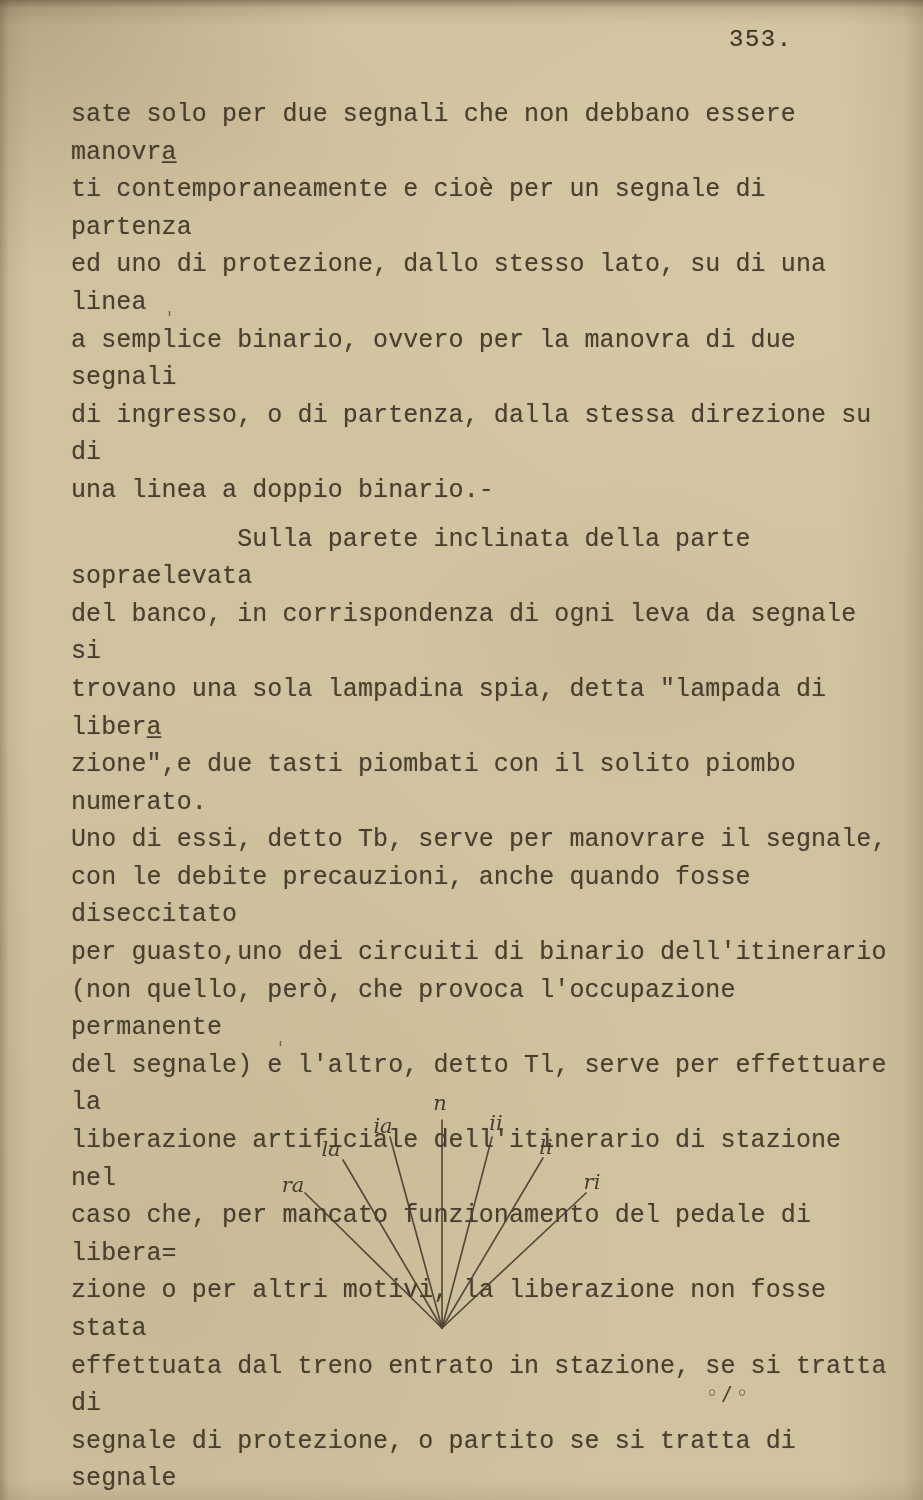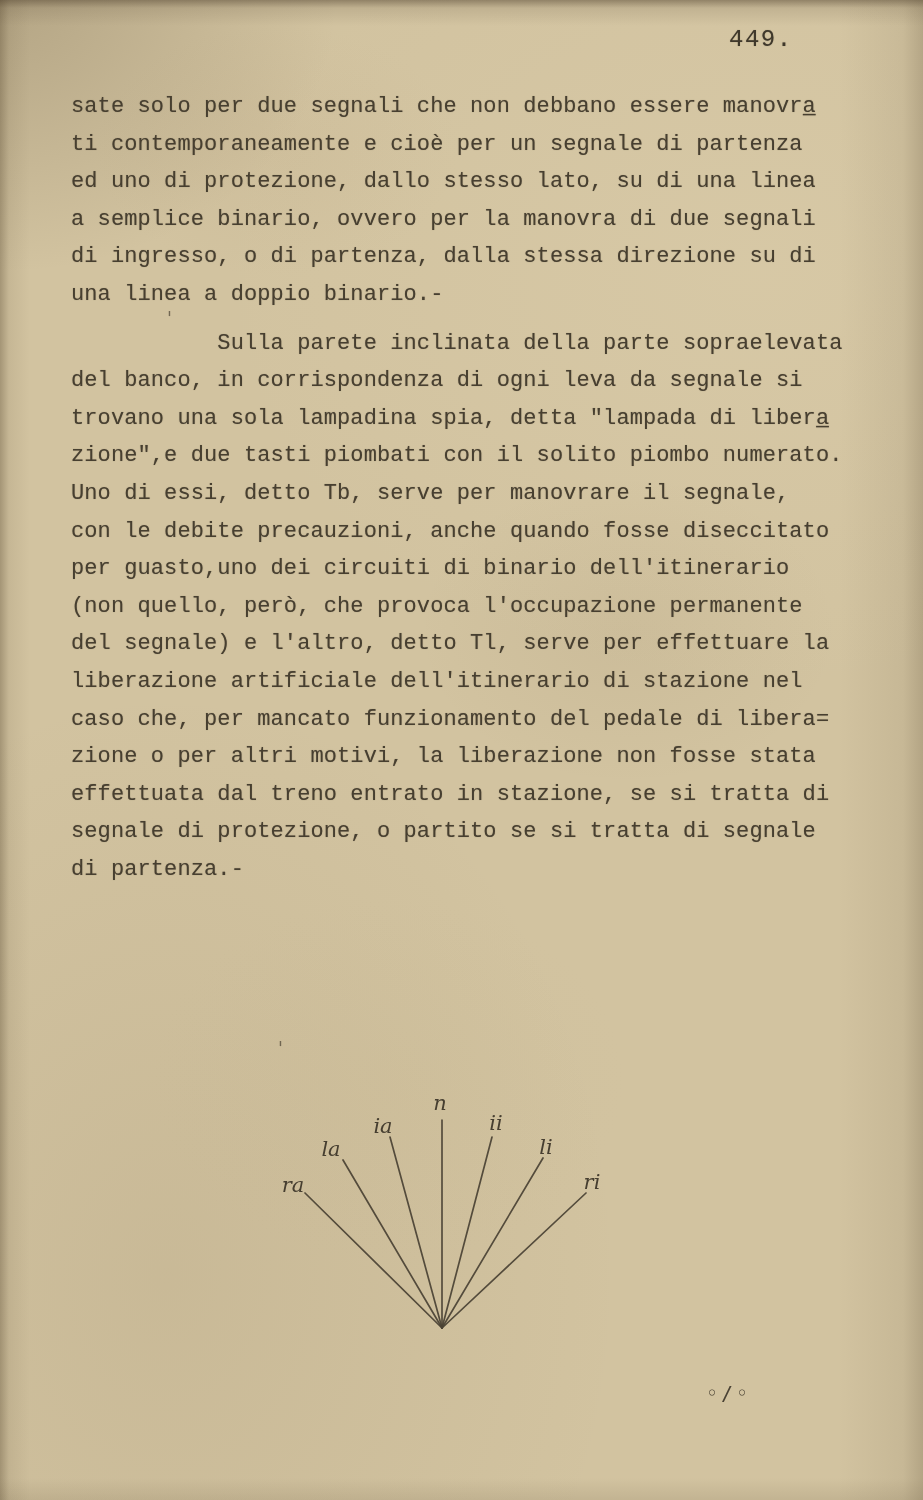--- a/index.html
+++ b/index.html
@@ -24,25 +24,26 @@
     color:#473f30;
   }
   .page-number{
     position:absolute;left:729px;top:26px;
     font-size:24px;letter-spacing:1.5px;
     color:#3f382b;
     text-shadow:0 0 1px rgba(63,56,43,0.45);
   }
   .text-block{position:absolute;left:71px;top:88px;width:820px;}
   .para{
-    font-size:22px;
+    font-size:25px;
     line-height:37.6px;
     white-space:pre-wrap;
     letter-spacing:0.1px;
     text-shadow:0 0 1px rgba(68,60,46,0.42);
+    margin-top:8px;
   }
   .para.gap-a{margin-bottom:11px;}
   .para.gap-b{margin-bottom:8px;}
   svg.figure{position:absolute;left:0;top:0;width:923px;height:1500px;pointer-events:none;}
   svg.figure line{stroke:#4a4234;stroke-width:1.7;stroke-linecap:round;opacity:0.92;}
   svg.figure text{
     font-family:"DejaVu Serif","Liberation Serif",serif;
     font-style:italic;
     font-size:21px;
     fill:#463e30;
@@ -60,21 +61,21 @@
     font-family:"DejaVu Serif",serif;
   }
   .stray.s1{left:167px;top:308px;}
   .stray.s2{left:278px;top:1038px;}
 </style>
 </head>
 <body>
 
 <div class="page">
 
-  <div class="page-number">449.</div>
+  <div class="page-number">353.</div>
 
   <div class="text-block">
     <div class="para gap-a">sate solo per due segnali che non debbano essere manovra̲
 ti contemporaneamente e cioè per un segnale di partenza
 ed uno di protezione, dallo stesso lato, su di una linea
 a semplice binario, ovvero per la manovra di due segnali
 di ingresso, o di partenza, dalla stessa direzione su di
 una linea a doppio binario.-</div>
     <div class="para gap-b">           Sulla parete inclinata della parte sopraelevata
 del banco, in corrispondenza di ogni leva da segnale si

